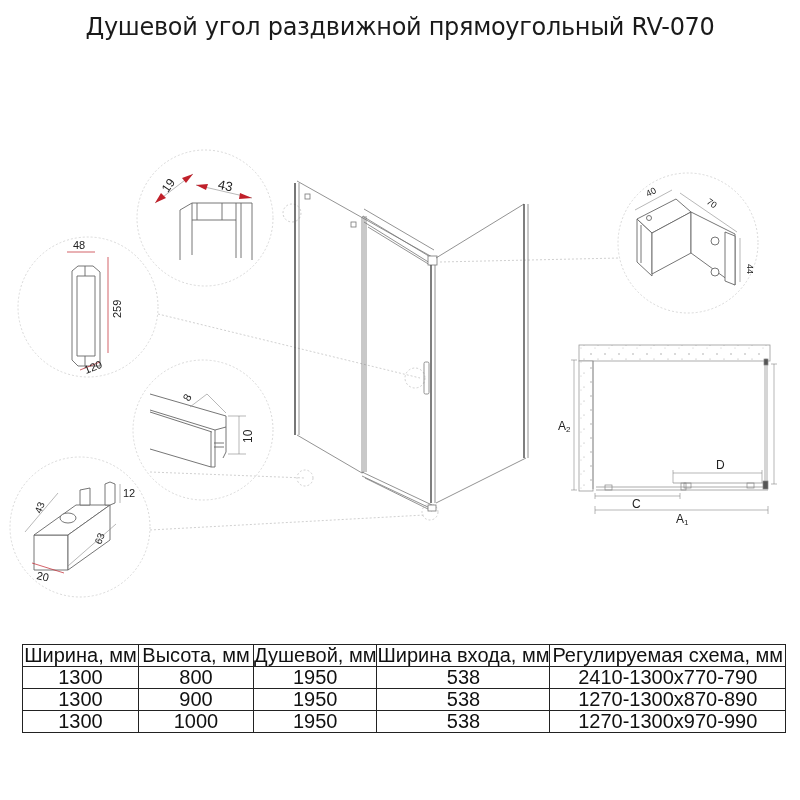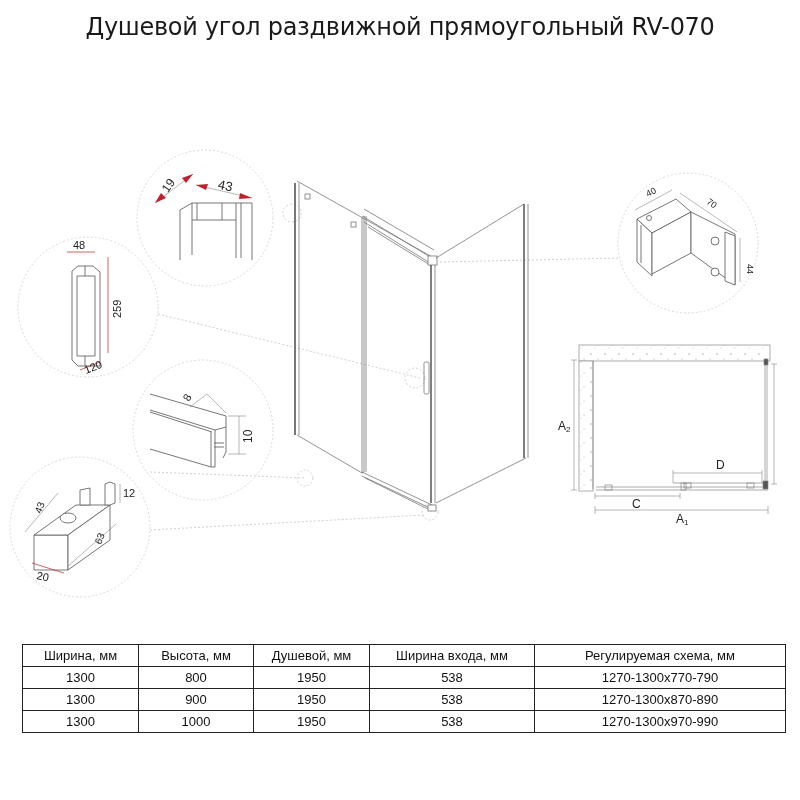--- a/index.html
+++ b/index.html
@@ -1,20 +1,20 @@
 <!DOCTYPE html>
 <html><head>
 <meta charset="utf-8">
 <style>
   html,body{margin:0;padding:0;background:#fff;}
   body{width:800px;height:800px;position:relative;overflow:hidden;font-family:"DejaVu Sans",sans-serif;color:#111;}
   .title{position:absolute;left:0;top:12px;width:800px;text-align:center;font-family:"DejaVu Sans",sans-serif;font-size:24px;line-height:31px;font-weight:normal;color:#1a1a1a;letter-spacing:-0.3px;}
   svg.drawing{position:absolute;left:0;top:0;}
   .lbl{font-family:"Liberation Sans",sans-serif;fill:#222;}
-  table.spec{position:absolute;left:22px;top:644px;width:764px;border-collapse:collapse;font-family:"Liberation Sans",sans-serif;font-size:13px;color:#111;}
+  table.spec{position:absolute;left:22px;top:644px;width:764px;border-collapse:collapse;font-family:"Liberation Sans",sans-serif;font-size:20px;color:#111;}
   table.spec td, table.spec th{border:1px solid #222;height:21px;padding:0;text-align:center;font-weight:normal;line-height:21px;white-space:nowrap;}
 </style>
 </head>
 <body>
 
 <div class="title">
   <div>Душевой угол раздвижной прямоугольный RV-070</div>
 </div>
 
 <svg class="drawing" width="800" height="640" viewBox="0 0 800 640">
@@ -229,21 +229,21 @@
     <th>Высота, мм</th>
     <th>Душевой, мм</th>
     <th>Ширина входа, мм</th>
     <th>Регулируемая схема, мм</th>
   </tr>
   <tr>
     <td>1300</td>
     <td>800</td>
     <td>1950</td>
     <td>538</td>
-    <td>1270-1300x770-790</td>
+    <td>2410-1300x770-790</td>
   </tr>
   <tr>
     <td>1300</td>
     <td>900</td>
     <td>1950</td>
     <td>538</td>
     <td>1270-1300x870-890</td>
   </tr>
   <tr>
     <td>1300</td>

